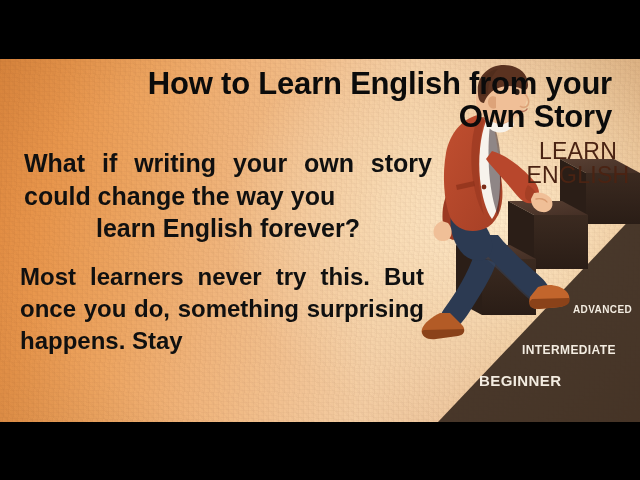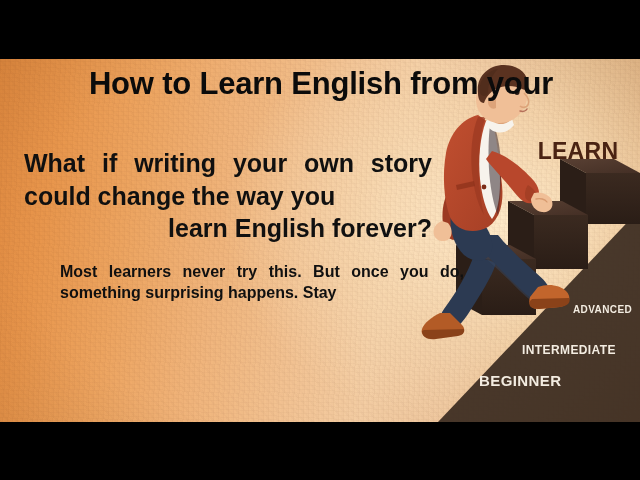--- a/index.html
+++ b/index.html
@@ -38,51 +38,50 @@
     background:radial-gradient(ellipse 85% 95% at 50% 50%, rgba(0,0,0,0) 55%, rgba(110,60,20,.18) 100%);
   }
 
   .bar{position:absolute;left:0;width:640px;background:#000;z-index:60;}
   #bar-top{top:0;height:59px;}
   #bar-bot{top:422px;height:58px;}
 
   
   #title{
     position:absolute;left:30px;top:8px;width:582px;
-    text-align:center;
+    text-align:right;
     font-weight:700;
     font-size:31px;line-height:1.08;
     color:#0b0b0b;
     letter-spacing:-.2px;
     z-index:20;
   }
   #para1{
     position:absolute;left:24px;top:88px;width:408px;
     font-size:25px;line-height:1.30;
     font-weight:700;
     color:#101010;
     text-align:justify;
     z-index:20;
   }
   #para2{
     position:absolute;left:20px;top:202px;width:404px;
-    font-size:16px;line-height:1.33;
+    font-size:24px;line-height:1.33;
     font-weight:600;
     color:#101010;
     text-align:justify;
     z-index:20;
-    margin-left:40px;
-  }
-  #para1 .lastline,#para2 .lastline{display:block;text-align:right;}
+  }
+  #para1 .lastline,#para2 .lastline{display:block;text-align:center;}
 
   
   #learn{
     position:absolute;left:520px;top:80px;width:116px;
     text-align:center;
-    font-weight:700;
+    font-weight:400;
     font-size:23px;line-height:1.05;
     color:#4a2313;
     letter-spacing:.3px;
     z-index:25;
   }
 
   
   #illus{position:absolute;left:400px;top:0;width:240px;height:363px;z-index:15;}
   #illus svg{display:block;width:240px;height:363px;}
 
@@ -202,24 +201,26 @@
         </g>
       </svg>
     </div>
 
     <div class="steplabel" id="lab-beg">BEGINNER</div>
     <div class="steplabel" id="lab-int">INTERMEDIATE</div>
     <div class="steplabel" id="lab-adv">ADVANCED</div>
 
     <div id="learn">
       <div>LEARN</div>
+      <div>ENGLISH</div>
     </div>
 
     <div id="title">
       <div>How to Learn English from your</div>
+      <div>Own Story</div>
     </div>
 
     <div id="para1">
       <span>What if writing your own story</span>
       <span>could change the way you</span>
       <span class="lastline">learn English forever?</span>
     </div>
 
     <div id="para2">
       <span>Most learners never try this.</span>

